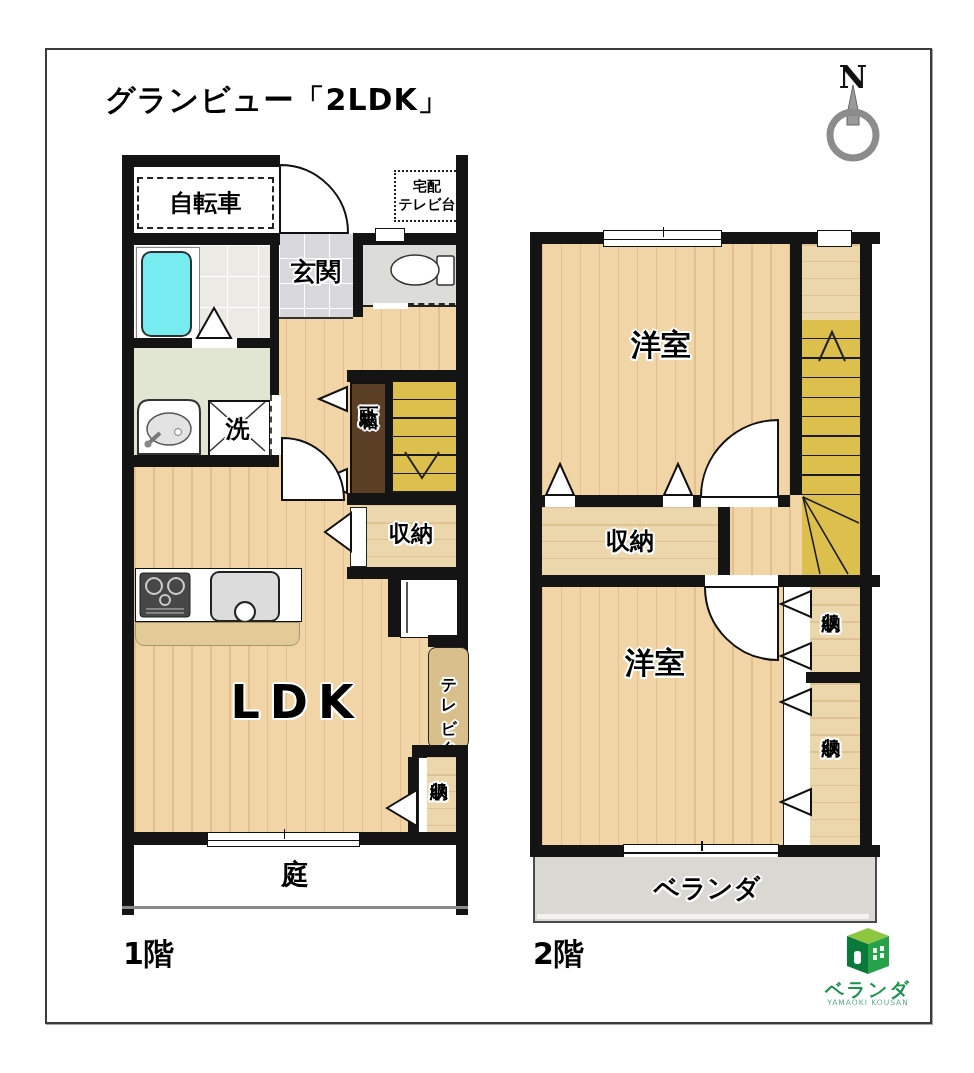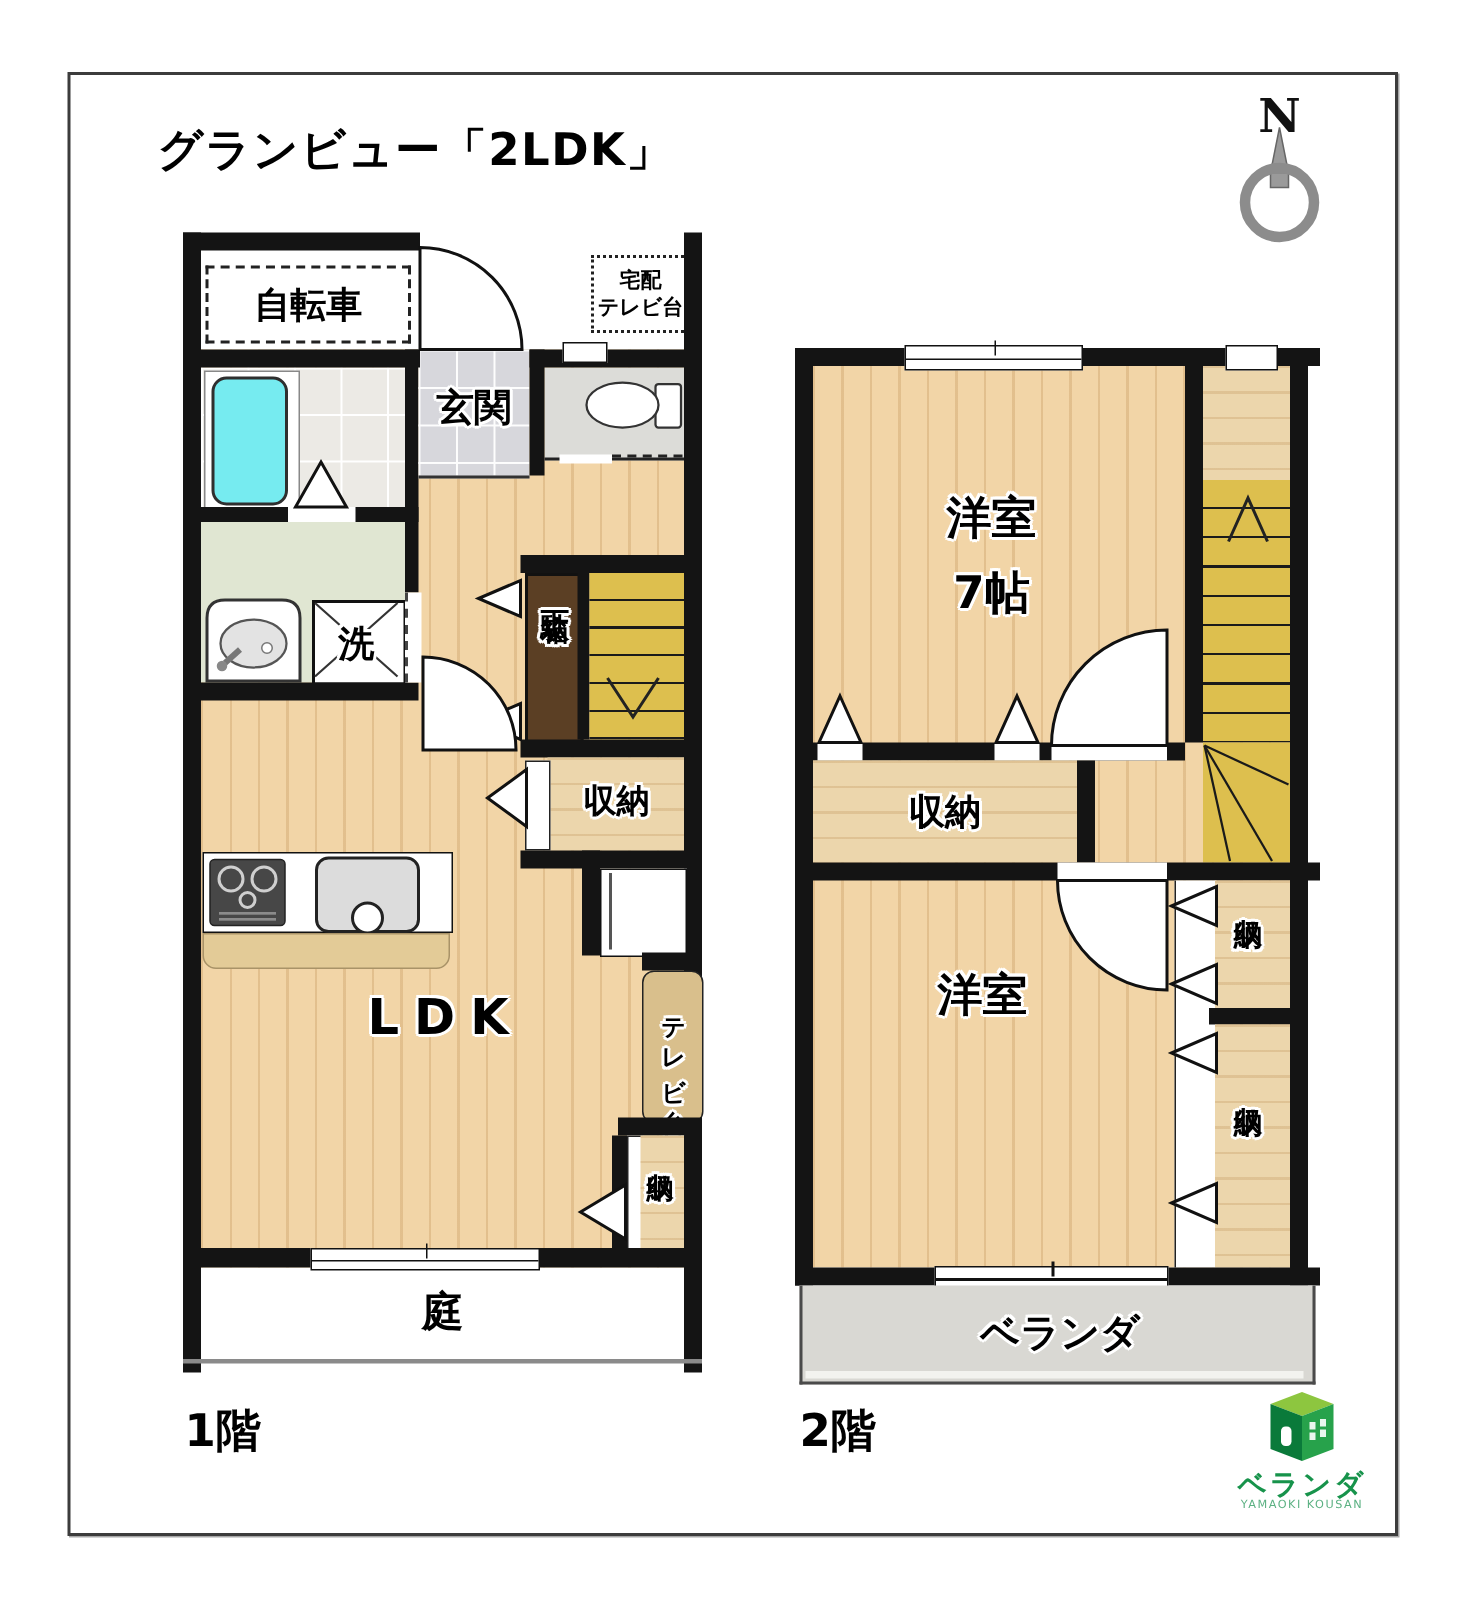--- a/index.html
+++ b/index.html
@@ -166,21 +166,21 @@
       <circle cx="14" cy="13" r="8" fill="none" stroke="#cfcfcf" stroke-width="2"></circle>
       <circle cx="36" cy="13" r="8" fill="none" stroke="#cfcfcf" stroke-width="2"></circle>
       <circle cx="25" cy="27" r="5" fill="none" stroke="#cfcfcf" stroke-width="2"></circle>
       <rect x="6" y="35" width="38" height="1.8" fill="#8b8b8b"></rect>
         <rect x="6" y="39" width="38" height="1.8" fill="#8b8b8b"></rect>
     </svg>
     <div class="abs" style="left:88px;top:416px;width:66px;height:47px;background:#dcdcdc;border:2px solid #222;border-radius:9px;"></div>
     <div class="abs" style="left:112px;top:446px;width:18px;height:18px;background:#fff;border:2px solid #222;border-radius:50%;"></div>
     <div class="abs" style="left:13px;top:467px;width:163px;height:22px;background:#e3cb97;border:1px solid #a99368;border-radius:0 0 9px 9px;"></div>
 
-    <div class="abs label" style="left:95px;top:503px;width:160px;font-size:33px;letter-spacing:10px;">LDK</div>
+    <div class="abs label" style="left:95px;top:520px;width:160px;font-size:46px;letter-spacing:10px;">LDK</div>
 
     <div class="abs wall" style="left:0;top:677px;width:346px;height:13px;"></div>
     <div class="abs window" style="left:85px;top:677px;width:151px;height:13px;">
         <div class="mid"></div>
         <div class="tick"></div>
       </div>
     <div class="abs label" style="left:128px;top:701px;width:90px;font-size:28px;">庭</div>
     <div class="abs" style="left:0;top:751px;width:346px;height:3px;background:#8a8a8a;"></div>
   </div>
 
@@ -197,21 +197,20 @@
       </svg>
     <div class="abs winder" style="left:272px;top:270px;width:58px;height:80px;"></div>
     <svg style="left:272px;top:270px;" width="58" height="80">
       <line x1="1" y1="2" x2="57" y2="28" stroke="#1a1a1a" stroke-width="1.5"></line>
       <line x1="1" y1="2" x2="46" y2="79" stroke="#1a1a1a" stroke-width="1.5"></line>
       <line x1="1" y1="2" x2="18" y2="79" stroke="#1a1a1a" stroke-width="1.5"></line>
     </svg>
     <div class="abs wall" style="left:260px;top:19px;width:12px;height:251px;"></div>
 
     <div class="abs label" style="left:66px;top:100px;width:130px;font-size:30px;">洋室</div>
-    <div class="abs label" style="left:66px;top:150px;width:130px;font-size:30px;">7帖</div>
 
     <div class="abs wall" style="left:12px;top:270px;width:248px;height:12px;"></div>
     <div class="abs" style="left:15px;top:270px;width:30px;height:12px;background:#fff;"></div>
     <div class="abs" style="left:133px;top:270px;width:30px;height:12px;background:#fff;"></div>
     <div class="abs" style="left:171px;top:270px;width:77px;height:12px;background:#fff;"></div>
     <svg style="left:15px;top:237px;" width="30" height="35">
         <polygon points="15,2 29,33 1,33" fill="#fff" stroke="#111" stroke-width="2"></polygon>
       </svg>
     <svg style="left:133px;top:237px;" width="30" height="35">
         <polygon points="15,2 29,33 1,33" fill="#fff" stroke="#111" stroke-width="2"></polygon>

